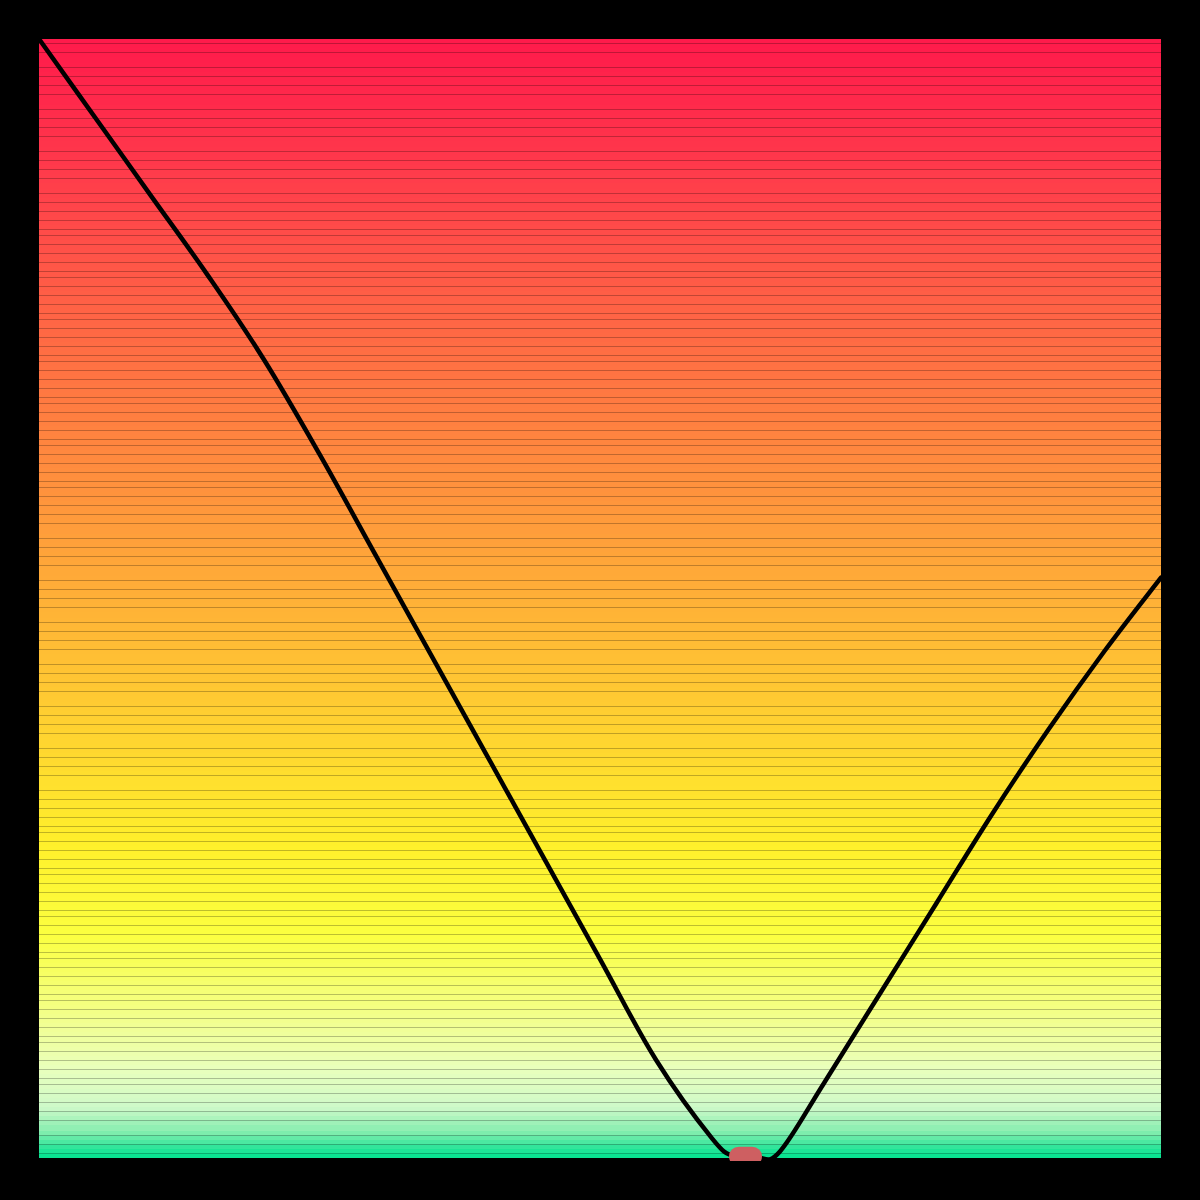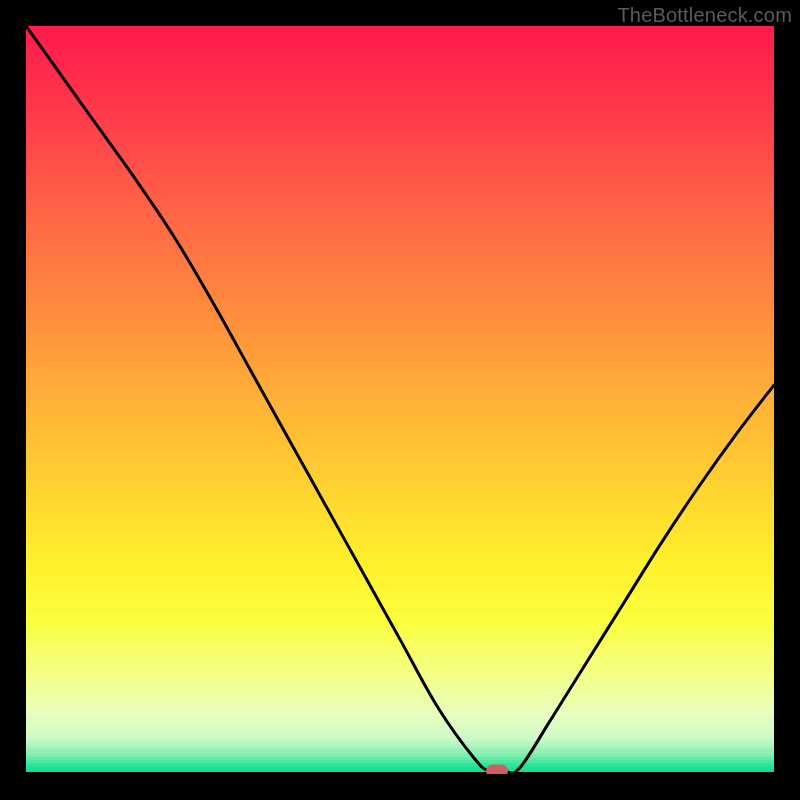--- a/index.html
+++ b/index.html
@@ -57,21 +57,20 @@
     background: #ce5f61;
     border-radius: 7px;
     transform: translate(-50%, -50%);
     z-index: 15;
   }
 </style>
 </head>
 <body>
 
 <div class="frame">
-  <div class="watermark">TheBottleneck.com</div>
 
   <div class="plot-area">
     <div class="gradient-stack" id="gradient-stack">
         <div class="gradient-row" style="height:3.1166666666666667px;background:rgb(255,27,75)"></div>
         <div class="gradient-row" style="height:3.1166666666666667px;background:rgb(255,28,75)"></div>
         <div class="gradient-row" style="height:3.1166666666666667px;background:rgb(255,29,75)"></div>
         <div class="gradient-row" style="height:3.1166666666666667px;background:rgb(255,30,75)"></div>
         <div class="gradient-row" style="height:3.1166666666666667px;background:rgb(255,31,75)"></div>
         <div class="gradient-row" style="height:3.1166666666666667px;background:rgb(255,32,75)"></div>
         <div class="gradient-row" style="height:3.1166666666666667px;background:rgb(255,33,75)"></div>

